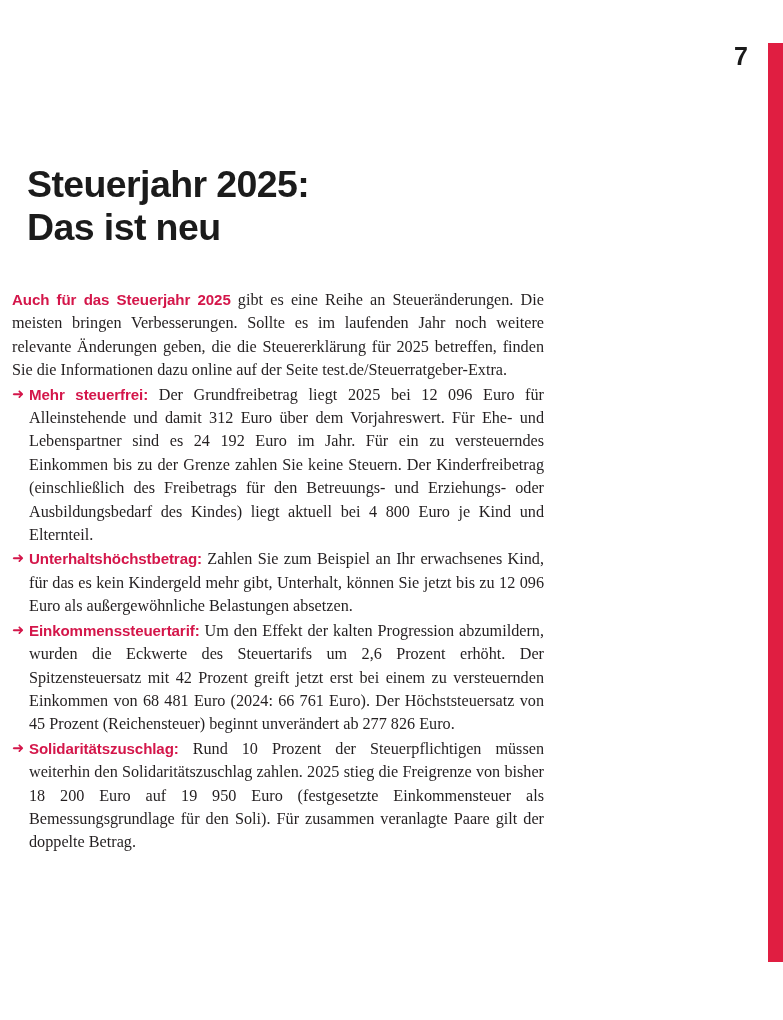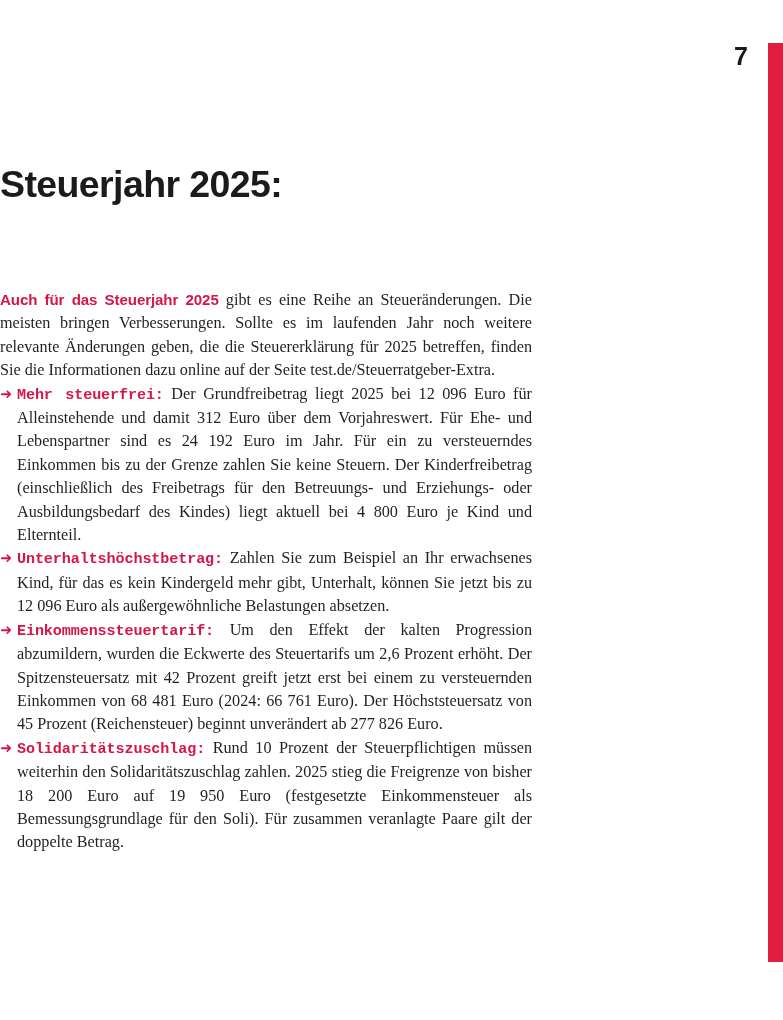--- a/index.html
+++ b/index.html
@@ -56,26 +56,27 @@
     width: 532px;
     font-family: "Liberation Sans", "DejaVu Sans", sans-serif;
     font-weight: 900;
     font-size: 37.5px;
     line-height: 43px;
     letter-spacing: -0.6px;
     color: #1b1b1b;
   }
   h1.title .line {
     display: block;
+    padding-left: 27px;
   }
 
   .body-block {
     position: absolute;
     top: 288px;
-    left: 0;
+    left: 12px;
     width: 532px;
     font-size: 16.2px;
     line-height: 23.4px;
     color: #231f20;
     text-align: justify;
     text-justify: inter-word;
     hyphens: manual;
   }
 
   p.intro {
@@ -114,37 +115,38 @@
     top: 0;
     color: #D4164A;
     font-family: "DejaVu Sans", sans-serif;
     font-size: 14.5px;
     line-height: 23.4px;
     font-weight: normal;
   }
 
   .term {
     color: #D4164A;
-    font-family: Liberation Mono, monospace;
+    font-family: Liberation Sans, sans-serif;
     font-weight: bold;
     font-size: 15.1px;
     letter-spacing: -0.1px;
   }
 </style>
 </head>
 <body>
 
 <div class="page">
 
   <div class="edge-bar"></div>
 
   <div class="folio">7</div>
 
   <h1 class="title">
     <span class="line">Steuerjahr 2025:</span>
+    <span class="line">Das ist neu</span>
   </h1>
 
   <div class="body-block">
 
     <p class="intro"><span class="lead-in">Auch für das Steuerjahr 2025</span><span> gibt es eine Reihe an Steueränderungen. Die meisten bringen Verbesserungen. Sollte es im laufenden Jahr noch weitere relevante Änderungen geben, die die Steuererklärung für 2025 betreffen, finden Sie die Informationen dazu online auf der Seite test.de/Steuerratgeber-Extra.</span></p>
 
 
     <ul class="bullets">
       <li>
         <span class="arrow-icon">➜</span><span class="term">Mehr steuerfrei:</span><span> Der Grundfreibetrag liegt 2025 bei 12 096 Euro für Alleinstehende und damit 312 Euro über dem Vorjahreswert. Für Ehe- und Lebenspartner sind es 24 192 Euro im Jahr. Für ein zu versteuerndes Einkommen bis zu der Grenze zahlen Sie keine Steuern. Der Kinderfreibetrag (einschließlich des Freibetrags für den Betreuungs- und Erziehungs- oder Ausbildungsbedarf des Kindes) liegt aktuell bei 4 800 Euro je Kind und Elternteil.</span>

